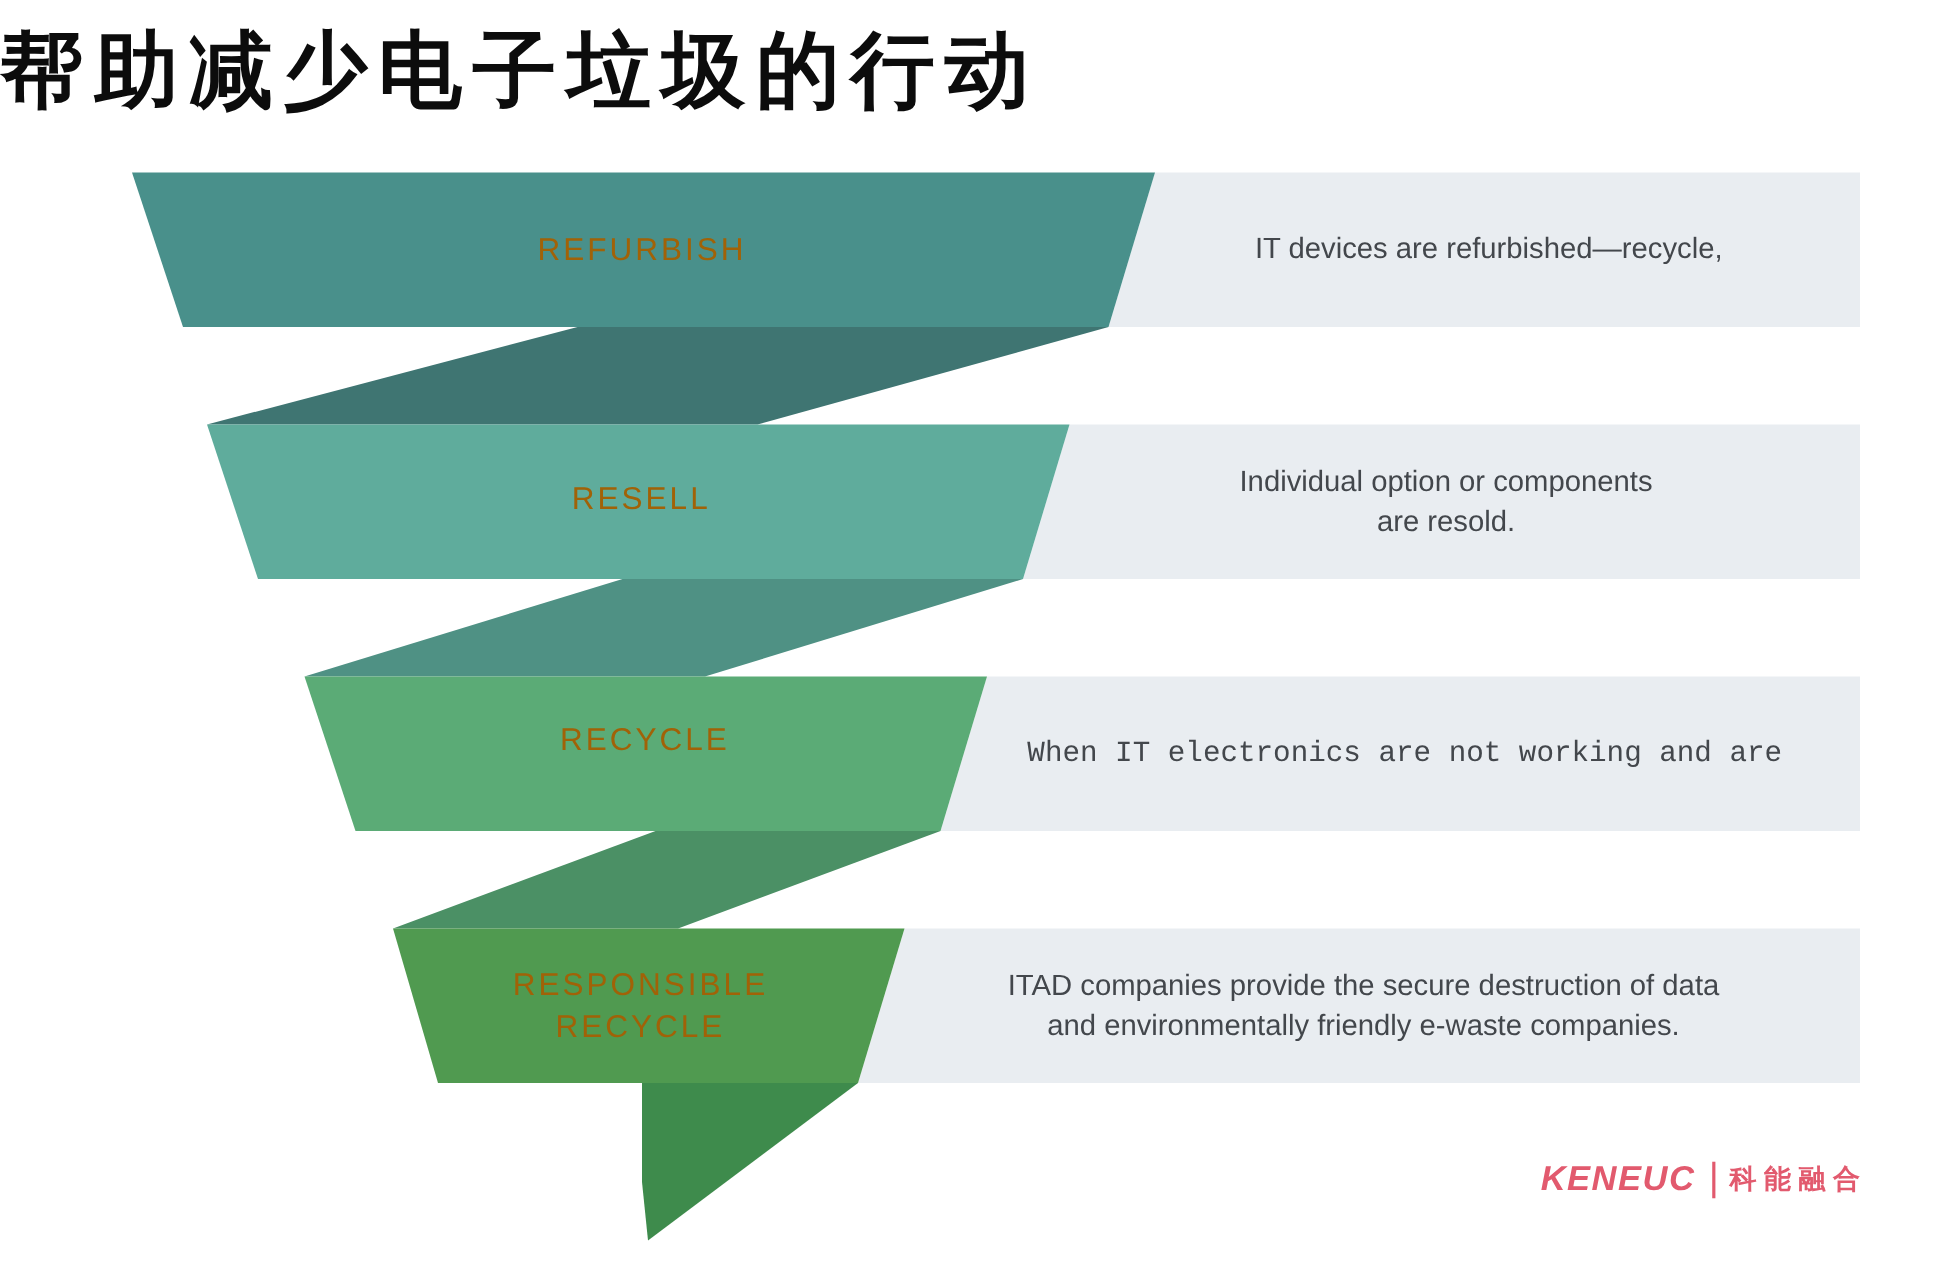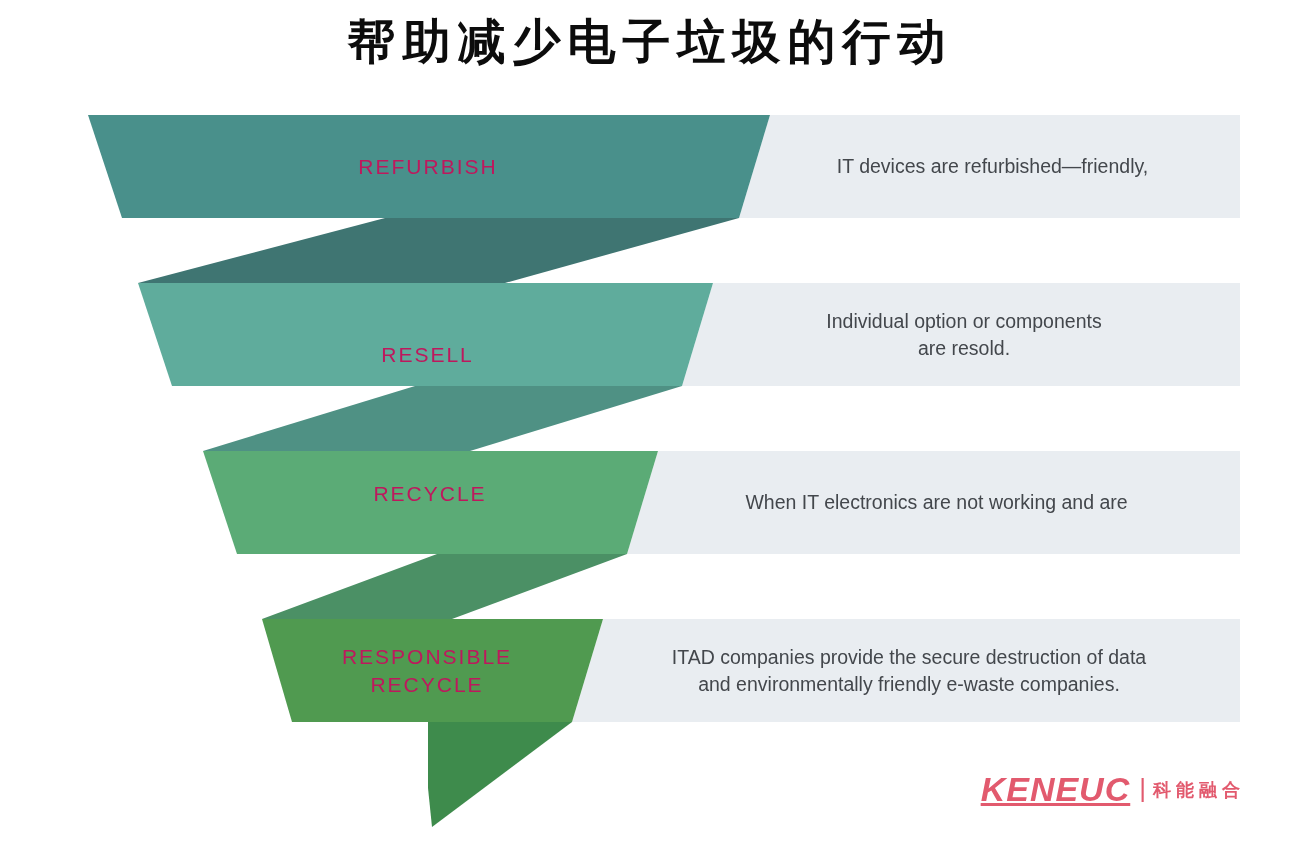--- a/index.html
+++ b/index.html
@@ -7,36 +7,35 @@
     position:relative;
     width:1300px;height:846px;
     background:#ffffff;
     overflow:hidden;
     font-family:"Liberation Sans", sans-serif;
   }
   .title{
     position:absolute;
     left:0;top:10px;width:1300px;
     margin:0;
-    text-align:center;
     font-family:"DejaVu Sans", sans-serif;
     font-weight:900;
-    font-size:48px;
+    font-size:56px;
     letter-spacing:7px;
     color:#0c0c0c;
   }
   .funnel-svg{position:absolute;left:0;top:0;}
   .overlay{
     position:absolute;
     display:flex;flex-direction:column;
     justify-content:center;align-items:center;
     text-align:center;
   }
   .band-label{
-    color:#be185d;
+    color:#a16207;
     font-size:21px;
     font-weight:400;
     letter-spacing:2px;
   }
   .band-label .line{display:block;line-height:28px;}
   .desc-text{
     color:#43474c;
     font-size:19.5px;
     font-weight:400;
   }
@@ -44,23 +43,22 @@
   .logo{
     position:absolute;
     top:770px;right:55px;
     display:flex;align-items:center;
     color:#e25a6e;
     white-space:nowrap;
   }
   .logo .brand{
     font-style:italic;
     font-weight:900;
-    font-size:34px;
+    font-size:23px;
     letter-spacing:1px;
-    text-decoration:underline;
   }
   .logo .sep{
     font-weight:300;
     font-size:26px;
     margin:0 7px 0 9px;
     transform:translateY(-1px);
   }
   .logo .cjk{
     font-weight:700;
     font-size:18px;
@@ -89,39 +87,39 @@
 
     <polygon points="88,115 770,115 739,218 122,218" fill="#49908b"></polygon>
     <polygon points="138,283 713,283 682,386 172,386" fill="#5fac9c"></polygon>
     <polygon points="203,451 658,451 627,554 237,554" fill="#5bab76"></polygon>
     <polygon points="262,619 603,619 572,722 292,722" fill="#509a50"></polygon>
   </svg>
 
   <div class="overlay band-label" style="left:128px;top:115px;width:600px;height:103px;">
     <span class="line">REFURBISH</span>
   </div>
-  <div class="overlay band-label" style="left:155px;top:300px;width:545px;height:109px;">
+  <div class="overlay band-label" style="left:155px;top:278px;width:545px;height:109px;">
     <span class="line">RESELL</span>
   </div>
   <div class="overlay band-label" style="left:220px;top:451px;width:420px;height:85px;">
     <span class="line">RECYCLE</span>
   </div>
   <div class="overlay band-label" style="left:277px;top:619px;width:300px;height:103px;">
     <span class="line">RESPONSIBLE</span>
     <span class="line">RECYCLE</span>
   </div>
 
   <div class="overlay desc-text" style="left:745px;top:115px;width:495px;height:103px;">
-    <span class="line">IT devices are refurbished—friendly,</span>
+    <span class="line">IT devices are refurbished—recycle,</span>
   </div>
   <div class="overlay desc-text" style="left:688px;top:283px;width:552px;height:103px;">
     <span class="line">Individual option or components</span>
     <span class="line">are resold.</span>
   </div>
-  <div class="overlay desc-text" style="left:633px;top:451px;width:607px;height:103px;">
+  <div class="overlay desc-text" style="left:633px;top:451px;width:607px;height:103px;font-family:Liberation Mono, monospace;">
     <span class="line">When IT electronics are not working and are</span>
   </div>
   <div class="overlay desc-text" style="left:578px;top:619px;width:662px;height:103px;text-align:center;">
     <span class="line">ITAD companies provide the secure destruction of data</span>
     <span class="line">and environmentally friendly e-waste companies.</span>
   </div>
 
   <div class="logo">
     <span class="brand">KENEUC</span>
     <span class="sep">|</span>

